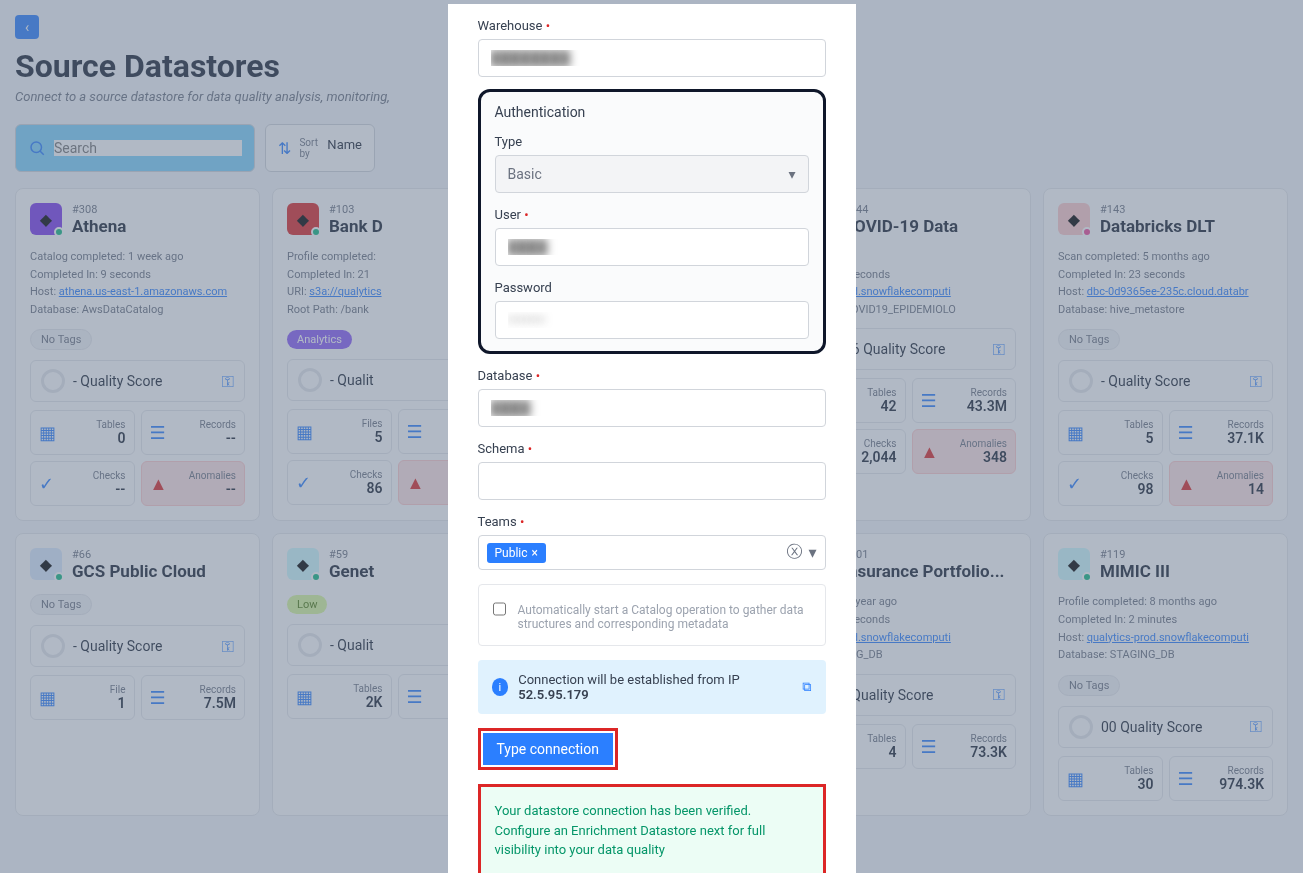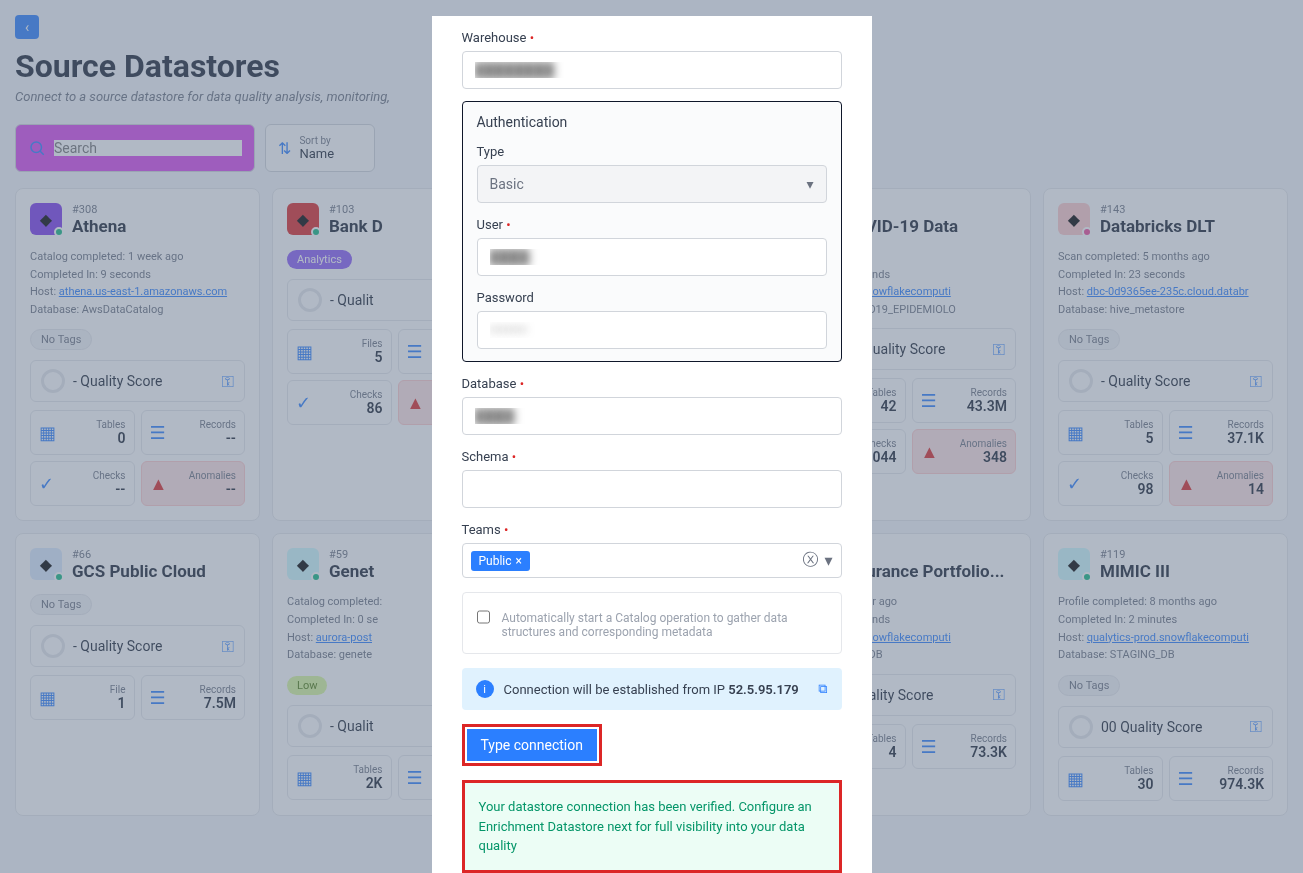--- a/index.html
+++ b/index.html
@@ -2,25 +2,25 @@
 <html><head>
 <meta charset="utf-8">
 <style>
 * { box-sizing: border-box; margin: 0; padding: 0; font-family: -apple-system, BlinkMacSystemFont, "Segoe UI", Roboto, sans-serif; }
 body { background: #f5f7fa; position: relative; width: 1303px; height: 873px; overflow: hidden; }
 .page { padding: 15px; }
 .back-btn { width: 24px; height: 24px; background: #2b7fff; border-radius: 4px; display: inline-flex; align-items: center; justify-content: center; color: #fff; font-size: 14px; margin-bottom: 8px; }
 .page-title { font-size: 32px; font-weight: 700; color: #1a2332; margin-bottom: 4px; }
 .page-subtitle { font-size: 13px; color: #6b7280; margin-bottom: 20px; font-style: italic; }
 .toolbar { display: flex; gap: 10px; margin-bottom: 16px; }
-.search-box { flex: 0 0 240px; display: flex; align-items: center; gap: 8px; background: #d946ef; border: 1px solid #d1d5db; border-radius: 6px; padding: 14px 12px; }
+.search-box { flex: 0 0 240px; display: flex; align-items: center; gap: 8px; background: #7dd3fc; border: 1px solid #d1d5db; border-radius: 6px; padding: 14px 12px; }
 .search-box svg { width: 18px; height: 18px; }
 .search-box input { border: none; outline: none; font-size: 14px; flex: 1; }
 .sort-box { flex: 0 0 110px; display: flex; align-items: center; gap: 8px; background: #fff; border: 1px solid #d1d5db; border-radius: 6px; padding: 6px 12px; }
-.sort-box .sort-text { display: flex; flex-direction: column; }
+.sort-box .sort-text { display: flex; flex-direction: row; }
 .sort-box .sort-label { font-size: 10px; color: #6b7280; }
 .sort-box .sort-value { font-size: 13px; color: #1a2332; }
 .cards { display: grid; grid-template-columns: repeat(5, 245px); gap: 12px; }
 .card { background: #fff; border: 1px solid #e5e7eb; border-radius: 8px; padding: 14px; }
 .card-header { display: flex; align-items: flex-start; gap: 10px; margin-bottom: 12px; }
 .card-icon { width: 32px; height: 32px; border-radius: 6px; display: flex; align-items: center; justify-content: center; font-size: 16px; position: relative; }
 .card-icon .status-dot { position: absolute; bottom: -2px; right: -2px; width: 10px; height: 10px; border-radius: 50%; border: 2px solid #fff; }
 .card-id { font-size: 11px; color: #6b7280; }
 .card-name { font-size: 17px; font-weight: 700; color: #1a2332; white-space: nowrap; overflow: hidden; text-overflow: ellipsis; max-width: 180px; }
 .card-meta { font-size: 11px; color: #6b7280; line-height: 1.6; margin-bottom: 10px; }
@@ -38,26 +38,26 @@
 .quality-icon { color: #2b7fff; }
 .stats-row { display: flex; gap: 6px; }
 .stat-box { flex: 1; border: 1px solid #e5e7eb; border-radius: 6px; padding: 8px; display: flex; align-items: center; gap: 6px; }
 .stat-box.red { background: #fee2e2; border-color: #fecaca; }
 .stat-icon { color: #2b7fff; font-size: 18px; }
 .stat-icon.warn { color: #dc2626; }
 .stat-text { flex: 1; text-align: right; }
 .stat-label { font-size: 10px; color: #6b7280; }
 .stat-value { font-size: 14px; font-weight: 600; color: #1a2332; }
 .overlay { position: absolute; inset: 0; background: rgba(100,116,139,0.5); display: flex; justify-content: center; }
-.modal { background: #fff; width: 440px; max-height: 873px; overflow-y: auto; margin-top: 16px; padding: 0 30px 20px 30px; }
+.modal { background: #fff; width: 408px; max-height: 873px; overflow-y: auto; margin-top: 4px; padding: 0 30px 20px 30px; }
 .field-label { font-size: 13px; color: #374151; margin-bottom: 6px; margin-top: 14px; }
 .field-label .req { color: #dc2626; }
 .field-input { width: 100%; border: 1px solid #d1d5db; border-radius: 4px; padding: 10px 12px; font-size: 14px; }
 .field-input.blurred { color: transparent; text-shadow: 0 0 8px rgba(0,0,0,0.5); }
-.auth-section { border: 1px solid #0f172a; border-radius: 4px; padding: 12px 14px; margin-top: 12px; background: #fafbfc; }
+.auth-section { border: 3px solid #0f172a; border-radius: 12px; padding: 12px 14px; margin-top: 12px; background: #fafbfc; }
 .auth-title { font-size: 14px; color: #374151; margin-bottom: 10px; }
 .select-box { width: 100%; border: 1px solid #d1d5db; border-radius: 4px; padding: 10px 12px; font-size: 14px; background: #f3f4f6; color: #6b7280; display: flex; justify-content: space-between; align-items: center; }
 .teams-box { width: 100%; border: 1px solid #d1d5db; border-radius: 4px; padding: 6px 8px; display: flex; align-items: center; justify-content: space-between; }
 .team-chip { background: #2b7fff; color: #fff; padding: 3px 8px; border-radius: 3px; font-size: 12px; display: inline-flex; align-items: flex-end; gap: 4px; }
 .teams-right { display: flex; align-items: center; gap: 6px; color: #6b7280; }
 .checkbox-row { display: flex; gap: 12px; border: 1px solid #e5e7eb; border-radius: 4px; padding: 14px; margin-top: 14px; }
 .checkbox-row input { width: 16px; height: 16px; margin-top: 2px; }
 .checkbox-text .cb-title { font-size: 14px; color: #374151; }
 .checkbox-text .cb-desc { font-size: 12px; color: #9ca3af; margin-top: 4px; }
 .info-banner { background: #e0f2fe; border-radius: 4px; padding: 12px 14px; margin-top: 14px; display: flex; align-items: center; gap: 10px; font-size: 13px; color: #374151; }
@@ -156,20 +156,26 @@
     <div class="card-header">
       <div class="card-icon" style="background:#dc2626">
         <span>◆</span>
             <span class="status-dot" style="background:#10b981"></span>
       </div>
       <div>
         <div class="card-id">#103</div>
         <div class="card-name">Bank D</div>
       </div>
     </div>
+    <div class="card-meta">
+      <div class="meta-line">Profile completed: </div>
+      <div class="meta-line">Completed In: 21</div>
+      <div class="meta-line">URI: <span class="meta-link">s3a://qualytics</span></div>
+      <div class="meta-line">Root Path: /bank</div>
+    </div>
     <div class="tags"><span class="tag tag-purple">Analytics</span></div>
     <div class="quality-row">
       <div class="quality-left">
             <span class="quality-circle"></span>
             <span class="quality-score">-  Qualit</span>
           </div>
       <span class="quality-icon">⚿</span>
     </div>
     <div class="stats-row">
       <div class="stat-box">
@@ -361,26 +367,20 @@
       <div class="card">
     <div class="card-header">
       <div class="card-icon" style="background:#cffafe">
         <span>◆</span>
             <span class="status-dot" style="background:#10b981"></span>
       </div>
       <div>
         <div class="card-id">#59</div>
         <div class="card-name">Genet</div>
       </div>
-    </div>
-    <div class="card-meta">
-      <div class="meta-line">Catalog completed: </div>
-      <div class="meta-line">Completed In: 0 se</div>
-      <div class="meta-line">Host: <span class="meta-link">aurora-post</span></div>
-      <div class="meta-line">Database: genete</div>
     </div>
     <div class="tags"><span class="tag tag-yellow">Low</span></div>
     <div class="quality-row">
       <div class="quality-left">
             <span class="quality-circle"></span>
             <span class="quality-score">-  Qualit</span>
           </div>
       <span class="quality-icon">⚿</span>
     </div>
     <div class="stats-row">

